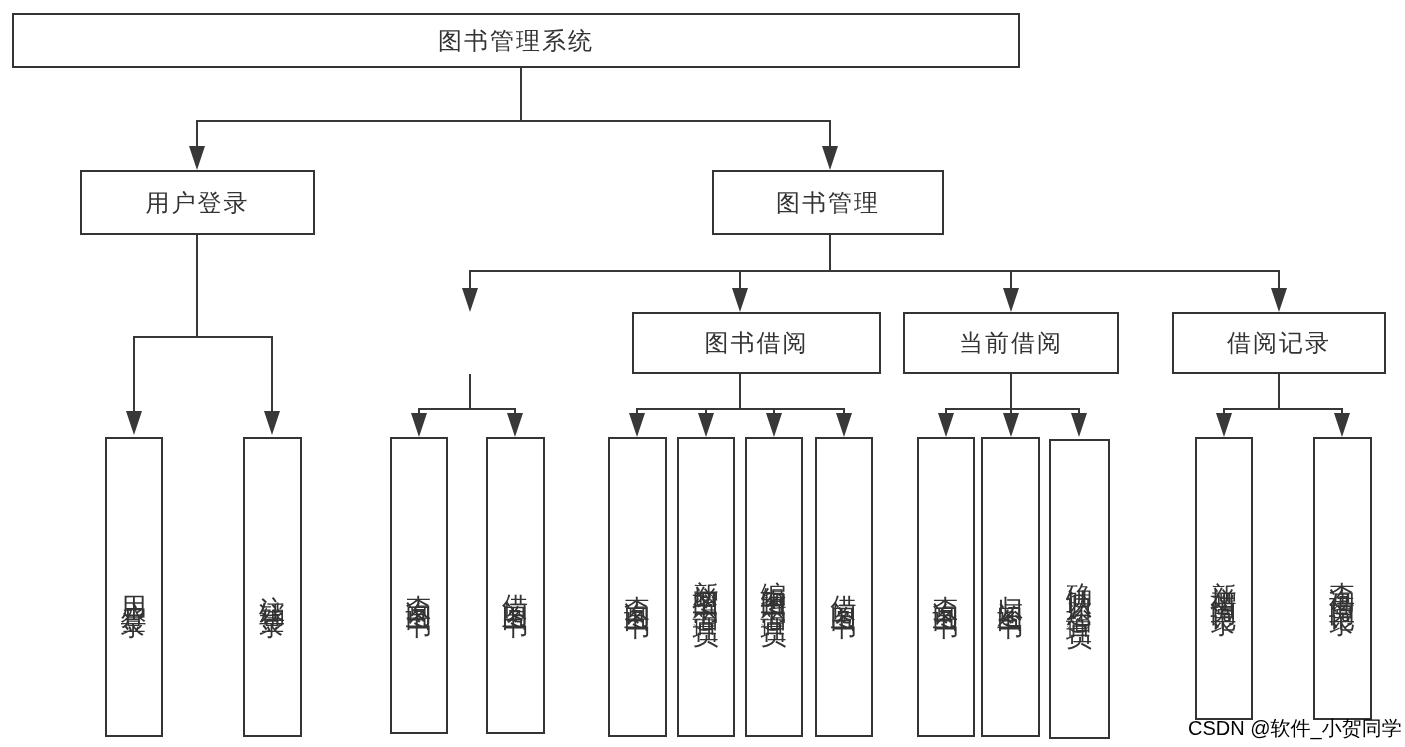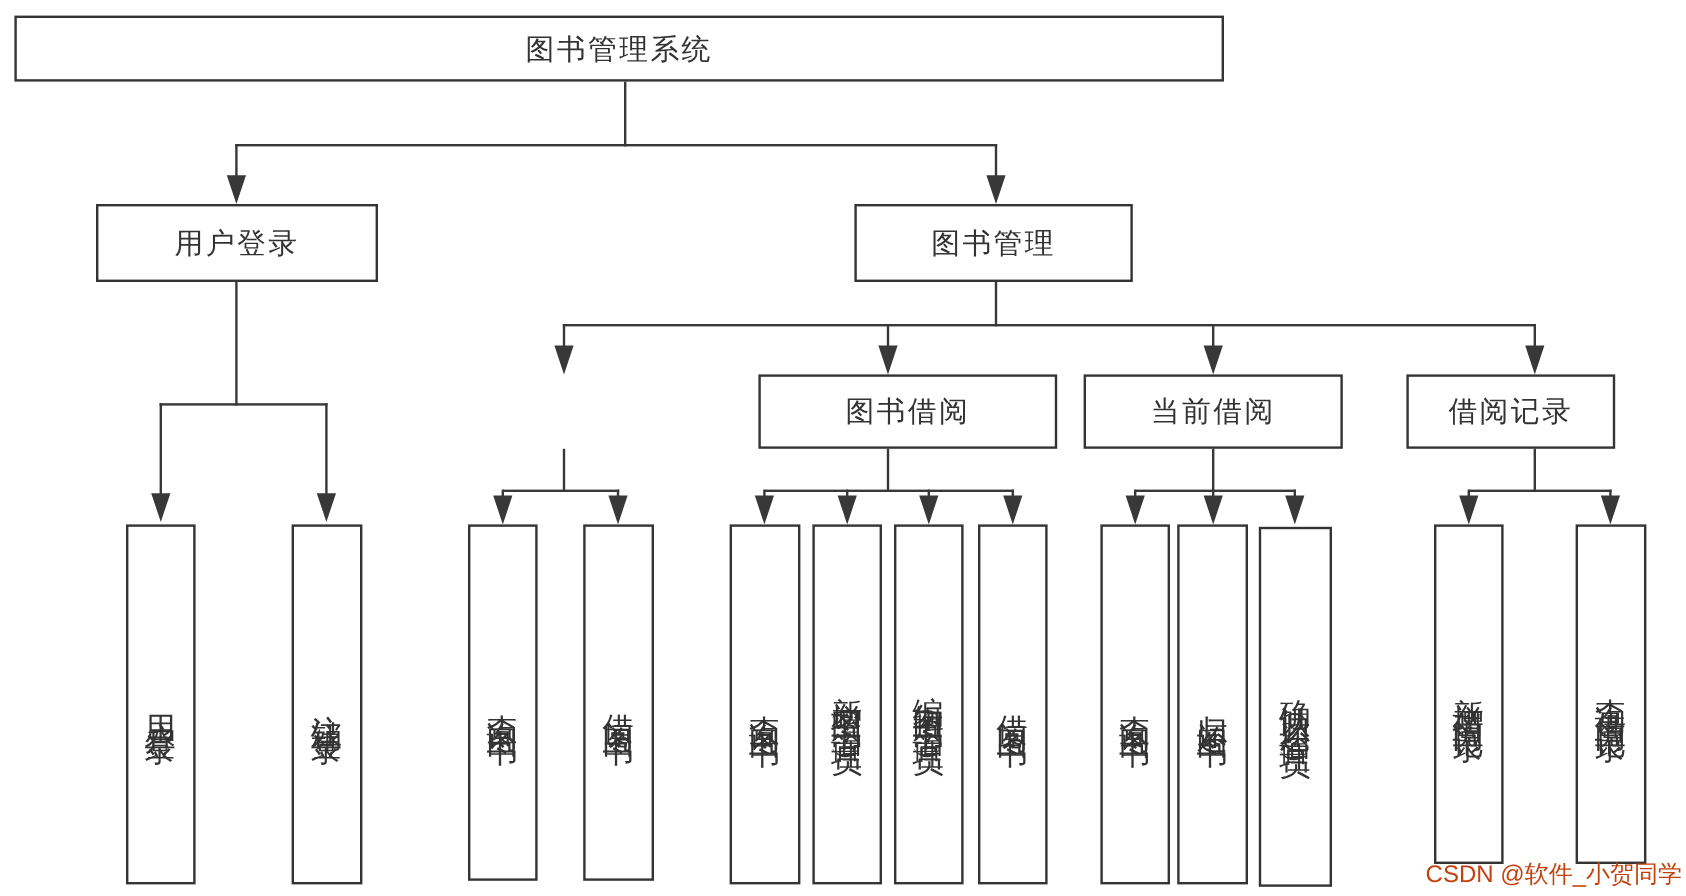--- a/index.html
+++ b/index.html
@@ -40,21 +40,21 @@
     width: 0; height: 0;
     border-left: 8px solid transparent;
     border-right: 8px solid transparent;
     border-top: 24px solid #383838;
   }
   #watermark {
     position: absolute;
     left: 1188px;
     top: 715px;
     font-size: 20px;
-    color: #c2410c;
+    color: #000000;
     white-space: nowrap;
     z-index: 5;
     text-align: right;
   }
 </style>
 </head>
 <body>
 
 <div id="stage">
 
@@ -93,21 +93,21 @@
   <div class="arr" style="left:1003px;top:288px"></div>
   <div class="vl" style="left:1278px;top:270px;height:20px"></div>
   <div class="arr" style="left:1271px;top:288px"></div>
 
   <div class="node h-node" style="left:632px;top:312px;width:249px;height:62px">
     <span>图书借阅</span>
   </div>
   <div class="node h-node" style="left:903px;top:312px;width:216px;height:62px">
     <span>当前借阅</span>
   </div>
-  <div class="node h-node" style="left:1172px;top:312px;width:174px;height:62px">
+  <div class="node h-node" style="left:1172px;top:312px;width:214px;height:62px">
     <span>借阅记录</span>
   </div>
 
   <div class="vl" style="left:469px;top:374px;height:36px"></div>
   <div class="hl" style="left:419px;top:408px;width:97px"></div>
   <div class="vl" style="left:418px;top:408px;height:8px"></div>
   <div class="arr" style="left:411px;top:413px"></div>
   <div class="vl" style="left:514px;top:408px;height:8px"></div>
   <div class="arr" style="left:507px;top:413px"></div>
 

